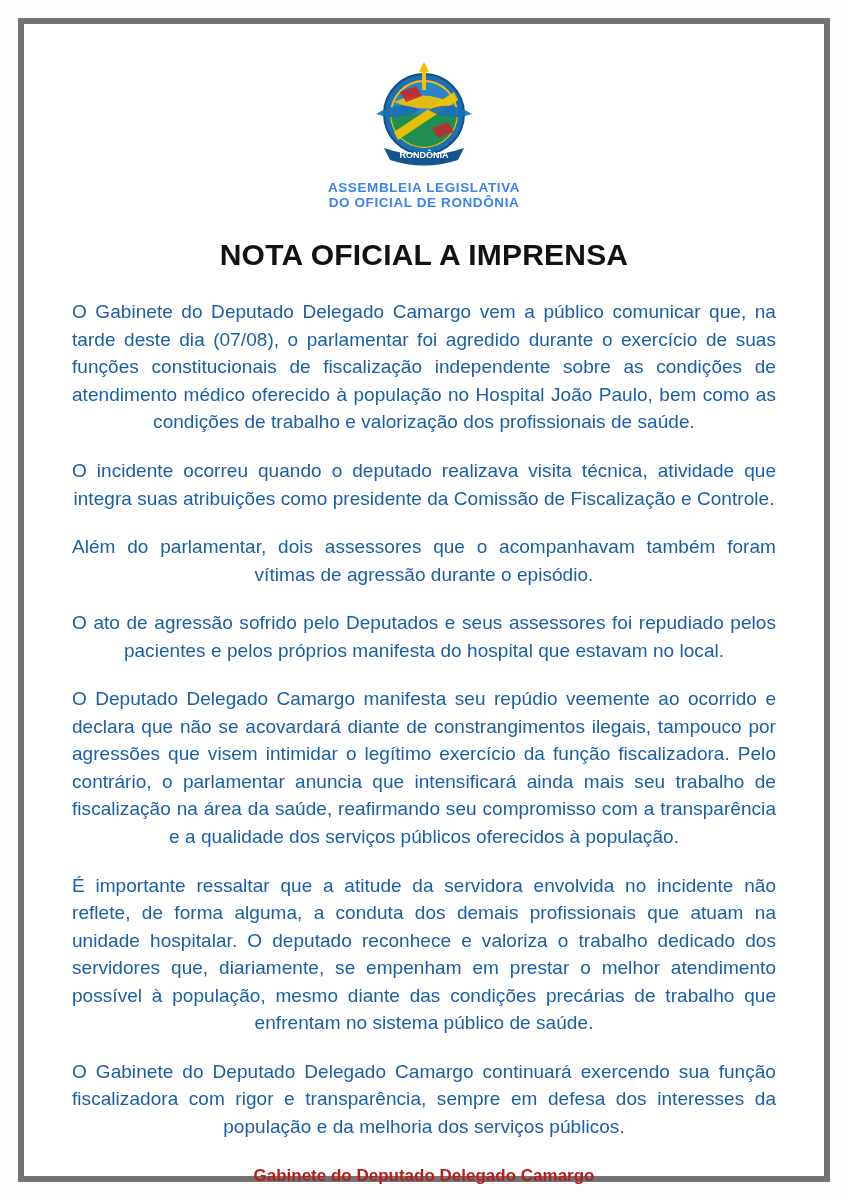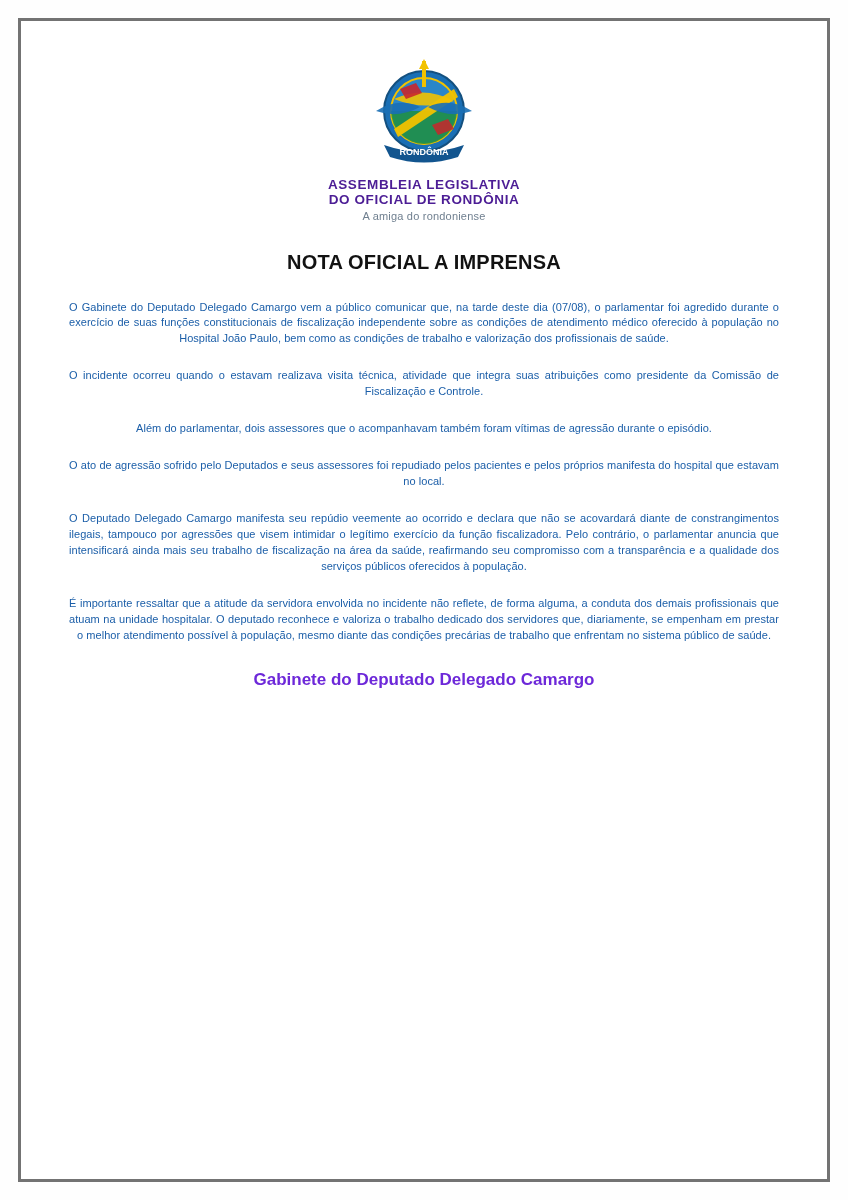--- a/index.html
+++ b/index.html
@@ -19,21 +19,21 @@
     width: 848px;
     height: 1200px;
     background: #fefefe;
     box-sizing: border-box;
     padding: 18px;
   }
   .frame {
     position: relative;
     width: 100%;
     height: 100%;
-    border: 3px solid #737373;
+    border: 6px solid #737373;
     box-sizing: border-box;
     padding: 30px 48px 20px 48px;
     background: #ffffff;
   }
   
   .logo-block {
     text-align: center;
     padding-top: 8px;
   }
   .crest {
@@ -44,61 +44,61 @@
   }
   .crest svg { display: block; }
   .logo-text {
     margin-top: 10px;
     line-height: 1.12;
   }
   .logo-line1, .logo-line2 {
     font-size: 13.5px;
     font-weight: bold;
     letter-spacing: 0.6px;
-    color: #4c1d95;
+    color: #3b82f6;
   }
   .logo-slogan {
     font-size: 11px;
     color: #6f7f8f;
     margin-top: 3px;
     letter-spacing: 0.2px;
   }
   
   .doc-title {
     text-align: center;
     margin-top: 28px;
-    font-size: 20px;
+    font-size: 30px;
     font-weight: bold;
     color: #121212;
     letter-spacing: 0.2px;
   }
   
   .body-copy {
     margin-top: 26px;
     color: #1b5ea8;
   }
   .para {
     text-align: justify;
     text-align-last: center;
-    font-size: 11px;
+    font-size: 19px;
     line-height: 1.45;
     margin: 0 0 21px 0;
     color: #1b5ea8;
     letter-spacing: 0.05px;
   }
   
   .signature {
     margin-top: 24px;
     text-align: center;
     line-height: 1.45;
   }
   .signature div {
     font-size: 17px;
     font-weight: bold;
-    color: #6d28d9;
+    color: #b91c1c;
   }
 </style>
 </head>
 <body>
 
 <div class="page">
   <div class="frame">
 
     <div class="logo-block">
       <div class="crest">
@@ -122,33 +122,33 @@
           <path d="M6 52 q22 -14 44 -4 q-22 12 -44 4 z" fill="#1a6fb5" opacity="0.9"></path>
           <path d="M102 52 q-22 -14 -44 -4 q22 12 44 4 z" fill="#1a6fb5" opacity="0.9"></path>
 
           <path d="M14 86 q40 14 80 0 l-6 12 q-34 11 -68 0 z" fill="#12558f"></path>
           <text x="54" y="96" font-family="Liberation Sans, sans-serif" font-size="9" font-weight="bold" fill="#ffffff" text-anchor="middle">RONDÔNIA</text>
         </svg>
       </div>
       <div class="logo-text">
         <div class="logo-line1">ASSEMBLEIA LEGISLATIVA</div>
         <div class="logo-line2">DO OFICIAL DE RONDÔNIA</div>
-        <div class="logo-slogan">A amiga do rondoniense</div>
       </div>
     </div>
 
     <h1 class="doc-title">NOTA OFICIAL A IMPRENSA</h1>
 
     <div class="body-copy">
       <p class="para">O Gabinete do Deputado Delegado Camargo vem a público comunicar que, na tarde deste dia (07/08), o parlamentar foi agredido durante o exercício de suas funções constitucionais de fiscalização independente sobre as condições de atendimento médico oferecido à população no Hospital João Paulo, bem como as condições de trabalho e valorização dos profissionais de saúde.</p>
-      <p class="para">O incidente ocorreu quando o estavam realizava visita técnica, atividade que integra suas atribuições como presidente da Comissão de Fiscalização e Controle.</p>
+      <p class="para">O incidente ocorreu quando o deputado realizava visita técnica, atividade que integra suas atribuições como presidente da Comissão de Fiscalização e Controle.</p>
       <p class="para">Além do parlamentar, dois assessores que o acompanhavam também foram vítimas de agressão durante o episódio.</p>
       <p class="para">O ato de agressão sofrido pelo Deputados e seus assessores foi repudiado pelos pacientes e pelos próprios manifesta do hospital que estavam no local.</p>
       <p class="para">O Deputado Delegado Camargo manifesta seu repúdio veemente ao ocorrido e declara que não se acovardará diante de constrangimentos ilegais, tampouco por agressões que visem intimidar o legítimo exercício da função fiscalizadora. Pelo contrário, o parlamentar anuncia que intensificará ainda mais seu trabalho de fiscalização na área da saúde, reafirmando seu compromisso com a transparência e a qualidade dos serviços públicos oferecidos à população.</p>
       <p class="para">É importante ressaltar que a atitude da servidora envolvida no incidente não reflete, de forma alguma, a conduta dos demais profissionais que atuam na unidade hospitalar. O deputado reconhece e valoriza o trabalho dedicado dos servidores que, diariamente, se empenham em prestar o melhor atendimento possível à população, mesmo diante das condições precárias de trabalho que enfrentam no sistema público de saúde.</p>
+      <p class="para">O Gabinete do Deputado Delegado Camargo continuará exercendo sua função fiscalizadora com rigor e transparência, sempre em defesa dos interesses da população e da melhoria dos serviços públicos.</p>
     </div>
 
     <div class="signature">
       <div>Gabinete do Deputado Delegado Camargo</div>
     </div>
 
   </div>
 </div>
 
 </body></html>

